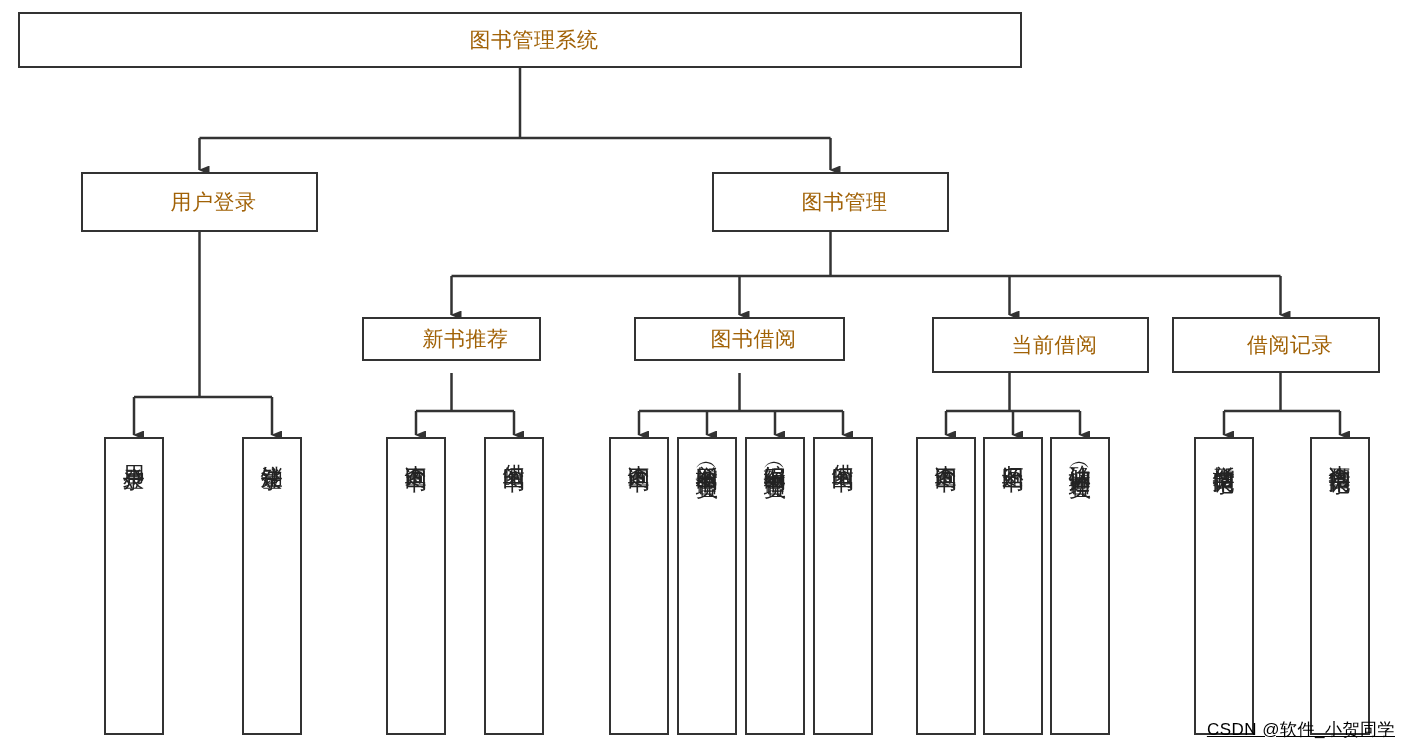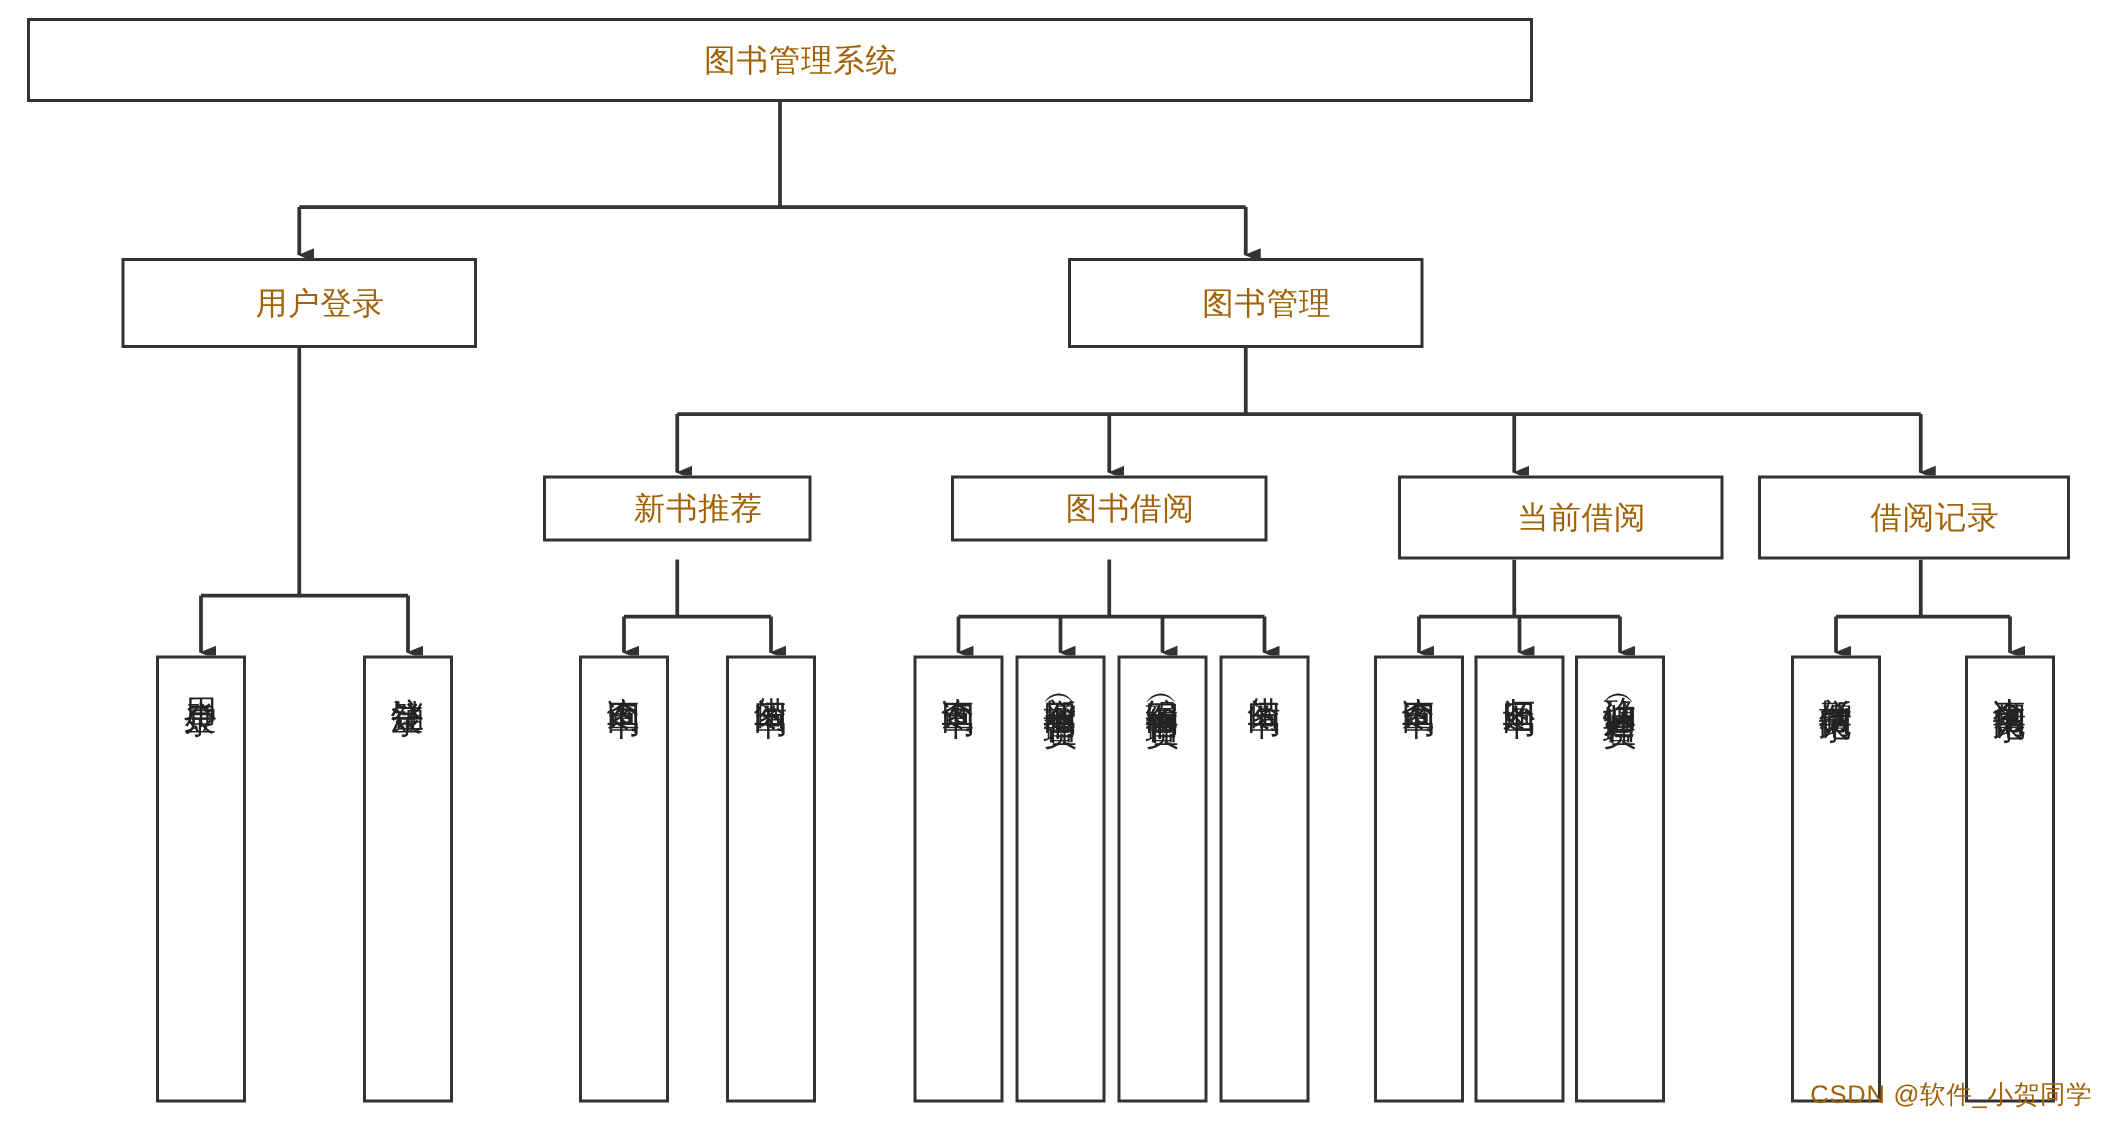--- a/index.html
+++ b/index.html
@@ -56,24 +56,25 @@
     white-space: nowrap;
   }
   .htext {
     white-space: nowrap;
   }
   .watermark {
     position: absolute;
     right: 10px;
     bottom: 6px;
     font-size: 17px;
-    color: #a16207;
+    color: #000000;
     letter-spacing: 0.5px;
     white-space: nowrap;
     pointer-events: none;
+    text-decoration: underline;
   }
 </style>
 </head>
 <body>
 
 <div id="diagram-root">
 
   <svg id="tree-svg" viewBox="0 0 1405 747" xmlns="http://www.w3.org/2000/svg">
     <defs>
       <marker id="arrowhead" markerWidth="9" markerHeight="11" refX="4.5" refY="10" orient="auto" markerUnits="userSpaceOnUse">

